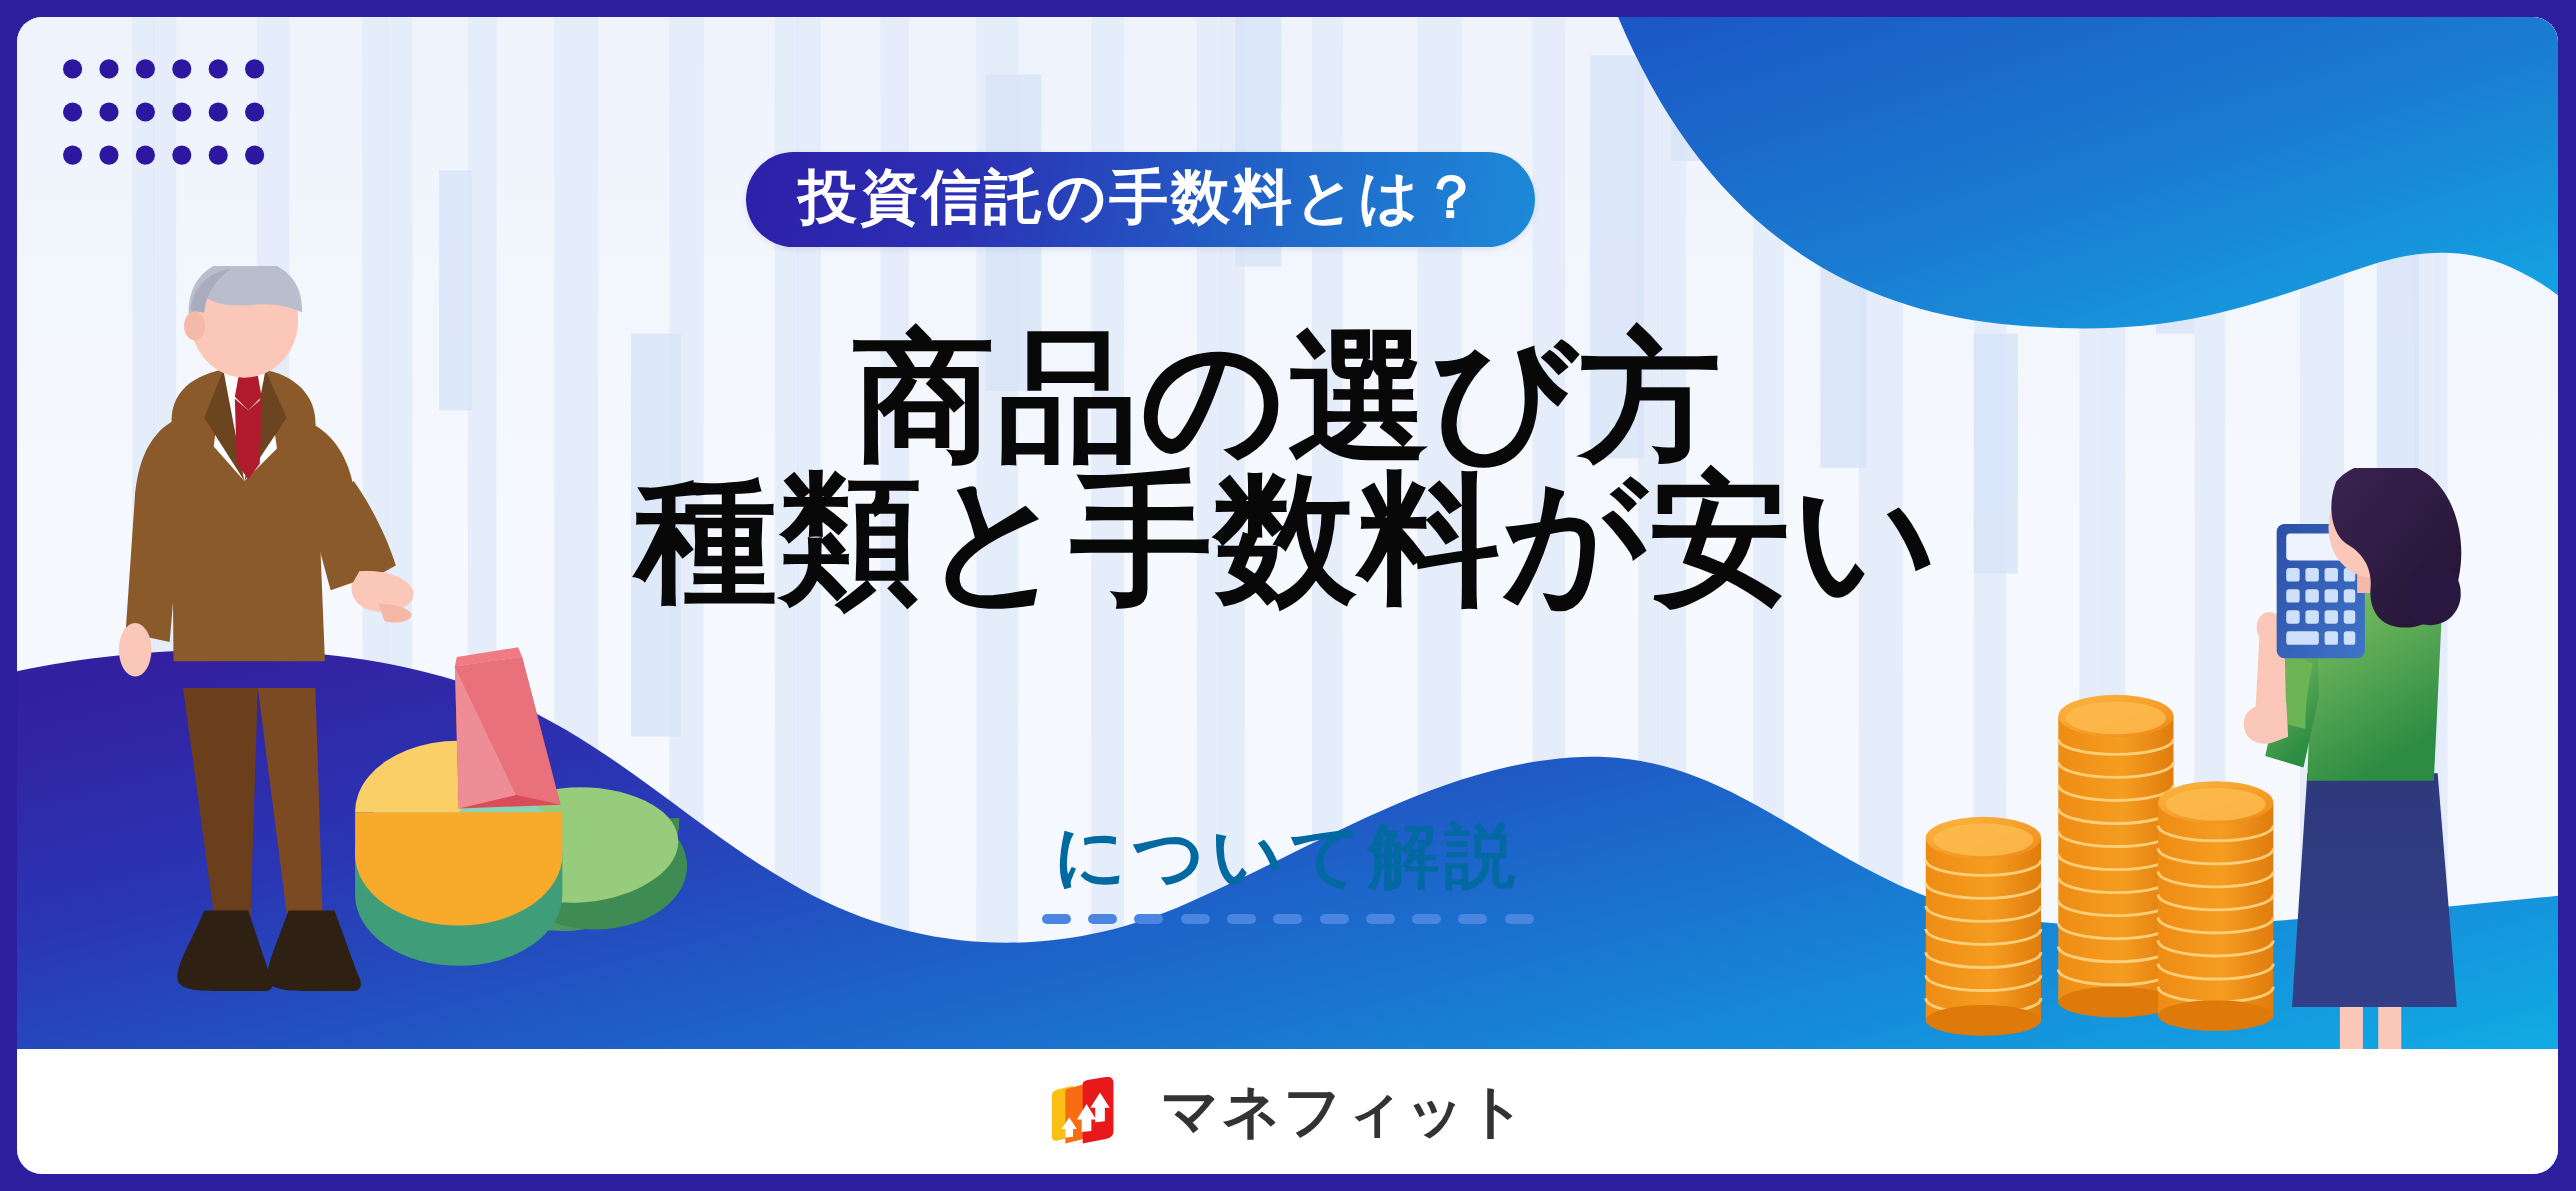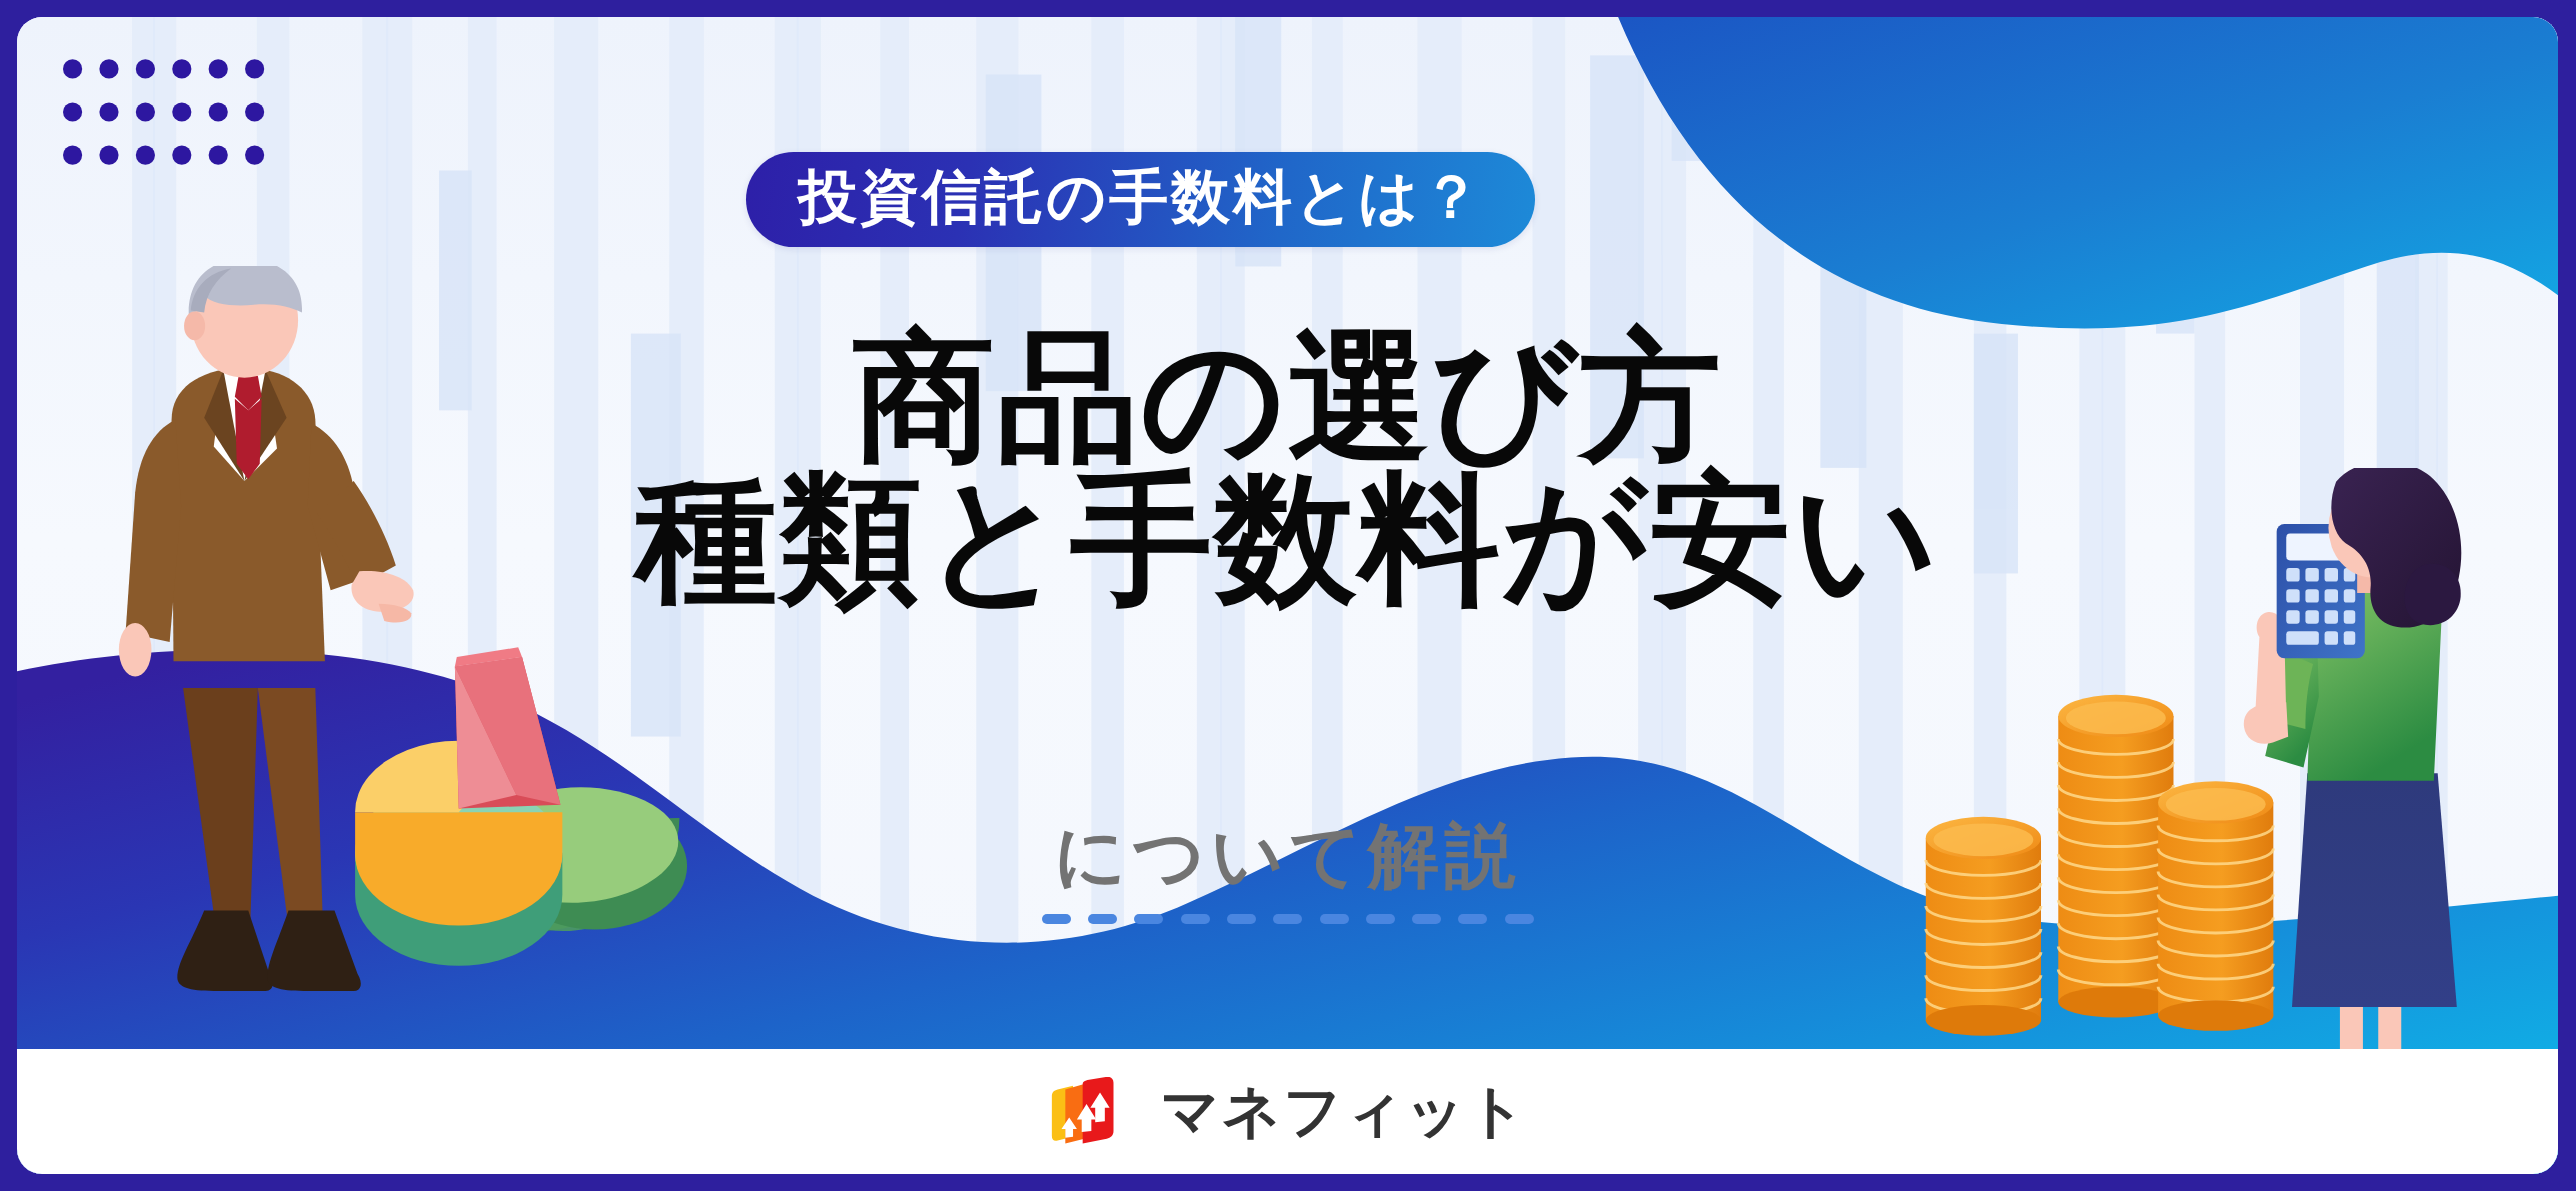--- a/index.html
+++ b/index.html
@@ -62,21 +62,21 @@
   .hl {
     color:#080808; font-weight:900; font-size:142px; line-height:1.0;
     letter-spacing:1.9px; white-space:nowrap;
     font-family:"DejaVu Sans","Liberation Sans",sans-serif;
   }
   .hl.l2 { margin-top:21px; }
 
   
   .subtitle-wrap { position:absolute; left:0; top:792px; width:100%; text-align:center; z-index:25; }
   .subtitle {
-    display:inline-block; color:#737373; font-weight:700; font-size:71px; letter-spacing:5.8px;
+    display:inline-block; color:#0369a1; font-weight:700; font-size:71px; letter-spacing:5.8px;
     font-family:"DejaVu Sans","Liberation Sans",sans-serif; white-space:nowrap;
   }
   .dashes { margin-top:9.6px; display:flex; justify-content:center; gap:17.3px; }
   .dash { width:29px; height:10.6px; border-radius:5.8px; background:#4a86e0; }
 
   
   .illus { position:absolute; z-index:20; }
   .man { left:53px; top:249px; width:345px; height:758px; }
   .pie { left:317px; top:590px; width:355px; height:403px; }
   .coins { left:1880px; top:624px; width:384px; height:413px; }

